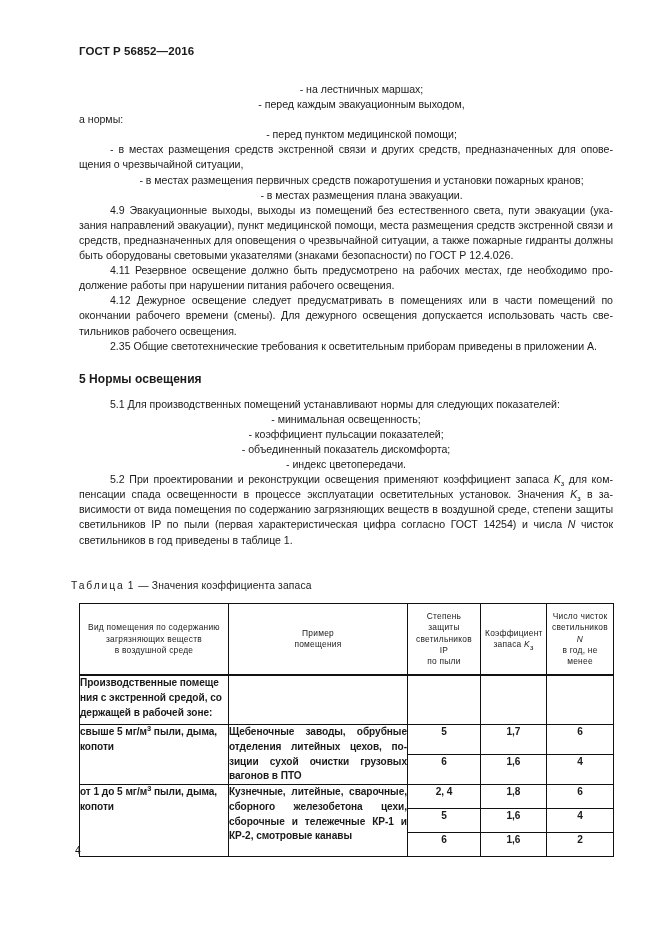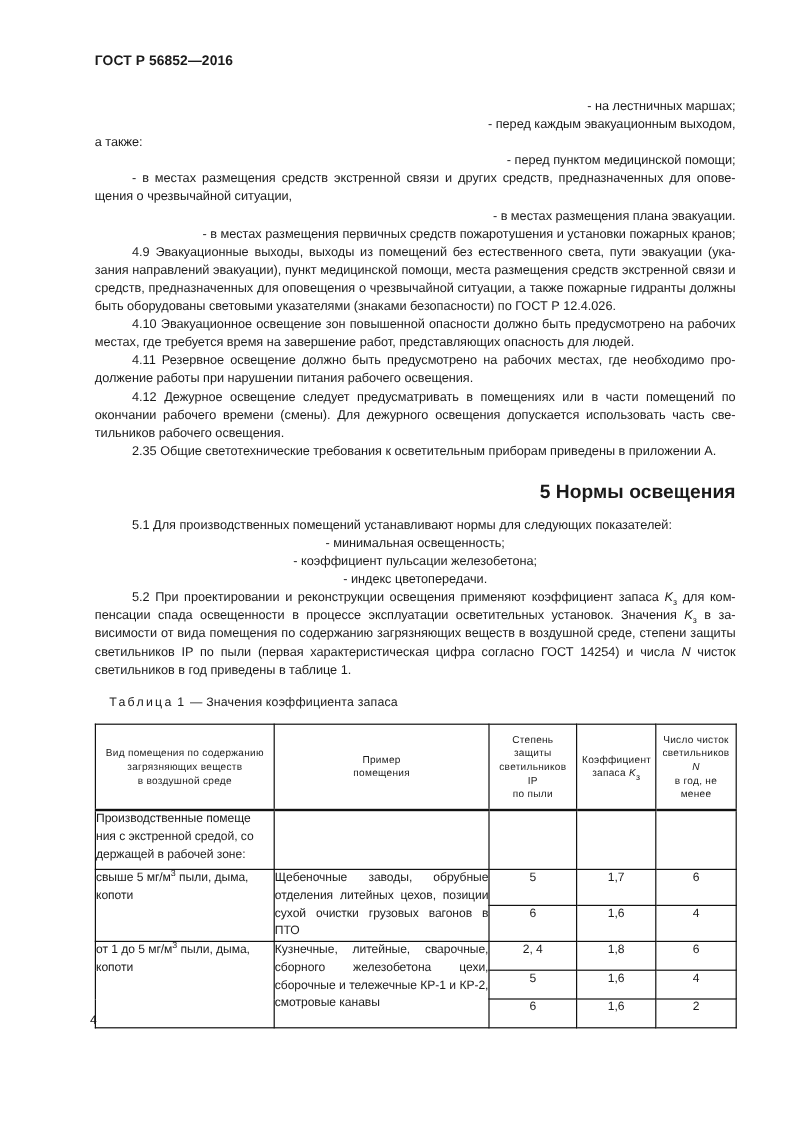--- a/index.html
+++ b/index.html
@@ -48,60 +48,59 @@
     margin: 0;
     font-size: 10.6px;
     line-height: 15.1px;
     text-align: justify;
     text-justify: inter-word;
     letter-spacing: -0.02px;
   }
 
   p.dash {
     text-indent: 31px;
-    text-align: right;
+    text-align: center;
   }
   p.plain {
     text-align: left;
   }
   p.para {
     text-indent: 31px;
   }
   p.last-left {
     text-align: left;
   }
 
   
   p.tight-dash {
     text-align: center;
     text-indent: 0;
     padding-left: 0;
   }
 
   h2.section {
     margin: 0;
-    font-size: 16px;
+    font-size: 12px;
     font-weight: bold;
     letter-spacing: 0.05px;
-    text-align: right;
   }
   .gap-md { height: 11px; }
   .gap-xl { height: 18px; }
 
   sub, sup {
     font-size: 7.4px;
     line-height: 0;
   }
   .ital { font-style: italic; }
 
   
   .table-caption {
     position: absolute;
     top: 580px;
-    left: 91px;
+    left: 71px;
     font-size: 10.3px;
     letter-spacing: 0.15px;
   }
   .table-caption .spaced {
     letter-spacing: 1.9px;
   }
 
   
   table.k3 {
     position: absolute;
@@ -125,20 +124,21 @@
     line-height: 11.3px;
     letter-spacing: 0.25px;
     padding: 7px 4px 7px;
     border-bottom-width: 2px;
   }
 
   table.k3 tbody td {
     font-size: 10.1px;
     line-height: 14.6px;
     letter-spacing: -0.05px;
+    font-weight: bold;
   }
   td.cat {
     padding: 7px 6px 7px 7px;
     text-align: left;
   }
   td.example {
     padding: 7px 7px 7px 7px;
     text-align: justify;
     text-justify: inter-word;
   }
@@ -161,39 +161,39 @@
 <body>
 
 <div class="page">
 
   <div class="doc-header">ГОСТ Р 56852—2016</div>
 
   <div class="content">
 
     <p class="dash">-  на лестничных маршах;</p>
     <p class="dash">-  перед каждым эвакуационным выходом,</p>
-    <p class="plain">а также:</p>
+    <p class="plain">а нормы:</p>
     <p class="dash">-  перед пунктом медицинской помощи;</p>
     <p class="para">-  в местах размещения средств экстренной связи и других средств, предназначенных для опове­щения о чрезвычайной ситуации,</p>
+    <p class="dash">-  в местах размещения первичных средств пожаротушения и установки пожарных кранов;</p>
     <p class="dash">-  в местах размещения плана эвакуации.</p>
-    <p class="dash">-  в местах размещения первичных средств пожаротушения и установки пожарных кранов;</p>
 
     <p class="para">4.9 Эвакуационные выходы, выходы из помещений без естественного света, пути эвакуации (ука­зания направлений эвакуации), пункт медицинской помощи, места размещения средств экстренной связи и средств, предназначенных для оповещения о чрезвычайной ситуации, а также пожарные ги­дранты должны быть оборудованы световыми указателями (знаками безопасности) по ГОСТ Р 12.4.026.</p>
-    <p class="para">4.10 Эвакуационное освещение зон повышенной опасности должно быть предусмотрено на рабо­чих местах, где требуется время на завершение работ, представляющих опасность для людей.</p>
     <p class="para">4.11 Резервное освещение должно быть предусмотрено на рабочих местах, где необходимо про­должение работы при нарушении питания рабочего освещения.</p>
     <p class="para">4.12 Дежурное освещение следует предусматривать в помещениях или в части помещений по окончании рабочего времени (смены). Для дежурного освещения допускается использовать часть све­тильников рабочего освещения.</p>
     <p class="para last-left">2.35 Общие светотехнические требования к осветительным приборам приведены в приложении А.</p>
 
     <div class="gap-xl"></div>
     <h2 class="section">5 Нормы освещения</h2>
     <div class="gap-md"></div>
 
     <p class="para last-left">5.1 Для производственных помещений устанавливают нормы для следующих показателей:</p>
     <p class="tight-dash">-  минимальная освещенность;</p>
-    <p class="tight-dash">-  коэффициент пульсации железобетона;</p>
+    <p class="tight-dash">-  коэффициент пульсации показателей;</p>
+    <p class="tight-dash">-  объединенный показатель дискомфорта;</p>
     <p class="tight-dash">-  индекс цветопередачи.</p>
 
     <p class="para"><span>5.2 При проектировании и реконструкции освещения применяют коэффициент запаса </span><span class="ital">K</span><sub>з</sub><span> для ком­пенсации спада освещенности в процессе эксплуатации осветительных установок. Значения </span><span class="ital">K</span><sub>з</sub><span> в за­висимости от вида помещения по содержанию загрязняющих веществ в воздушной среде, степени защиты светильников IP по пыли (первая характеристическая цифра согласно ГОСТ 14254) и числа </span><span class="ital">N</span><span> чисток светильников в год приведены в таблице 1.</span></p>
 
   </div>
 
   <div class="table-caption"><span class="spaced">Таблица</span>&nbsp;<span class="spaced">1</span> <span>—</span> <span>Значения коэффициента запаса</span></div>
 
   <table class="k3">
     <colgroup>

